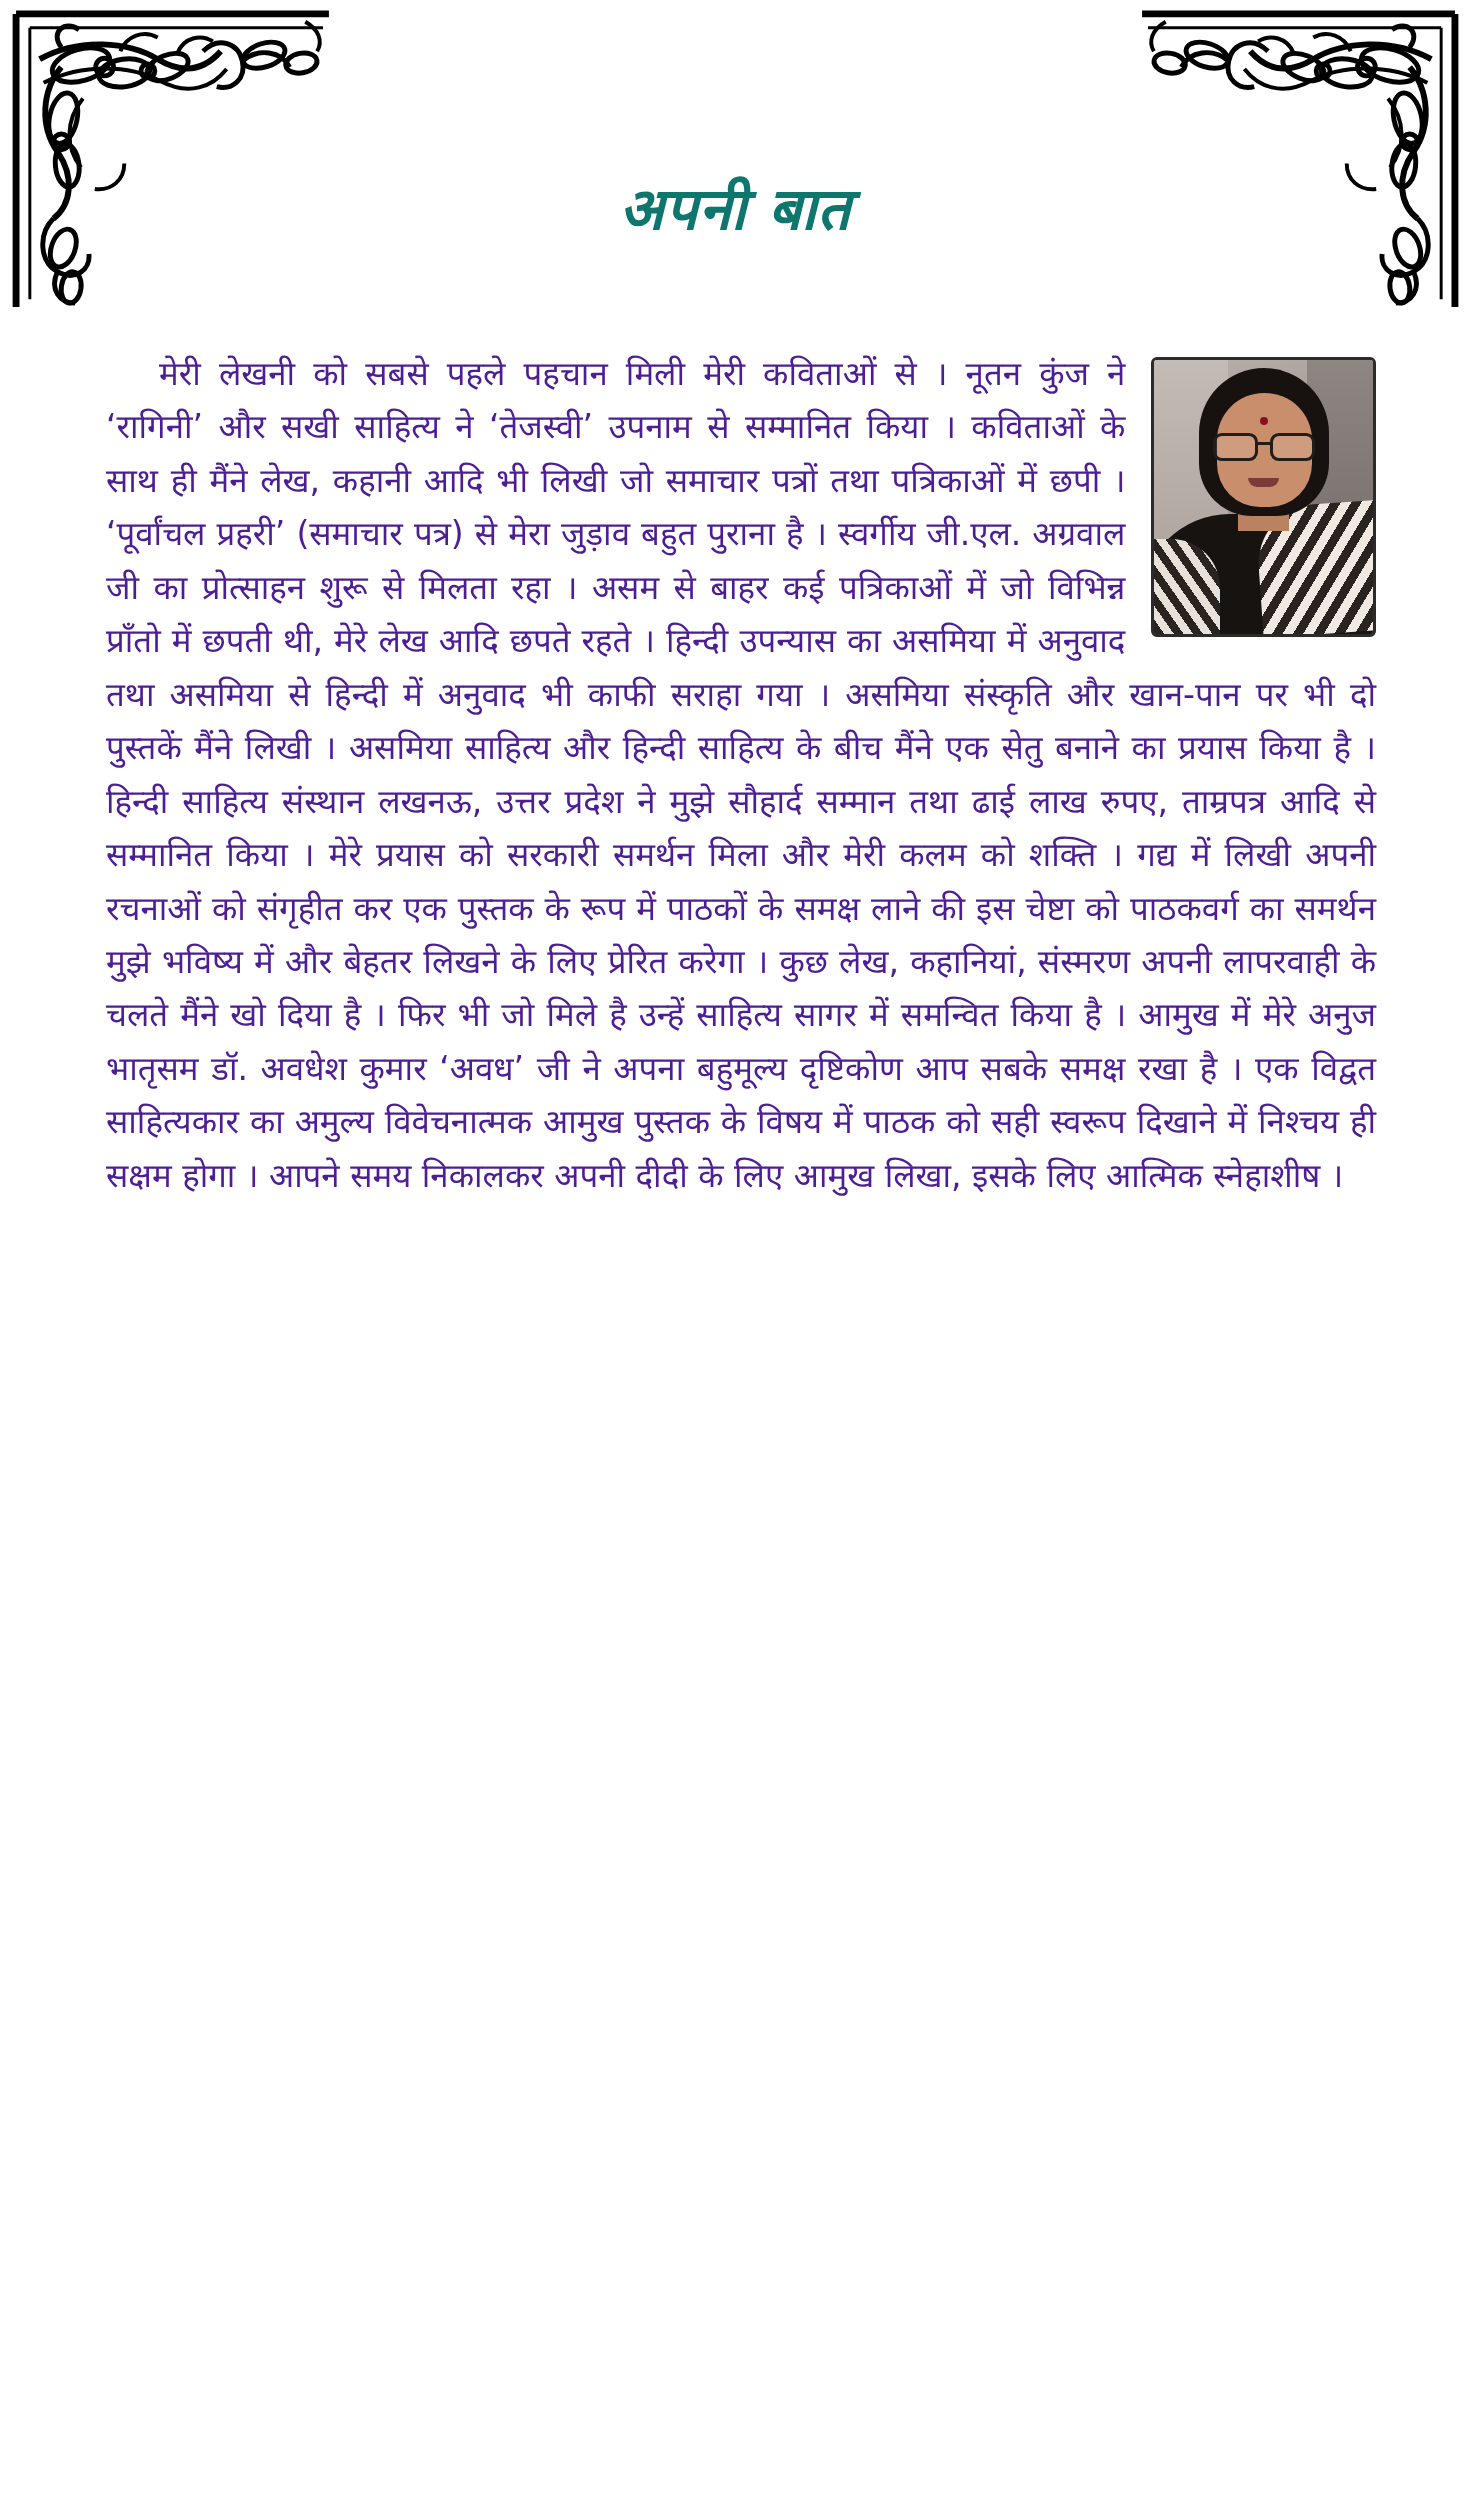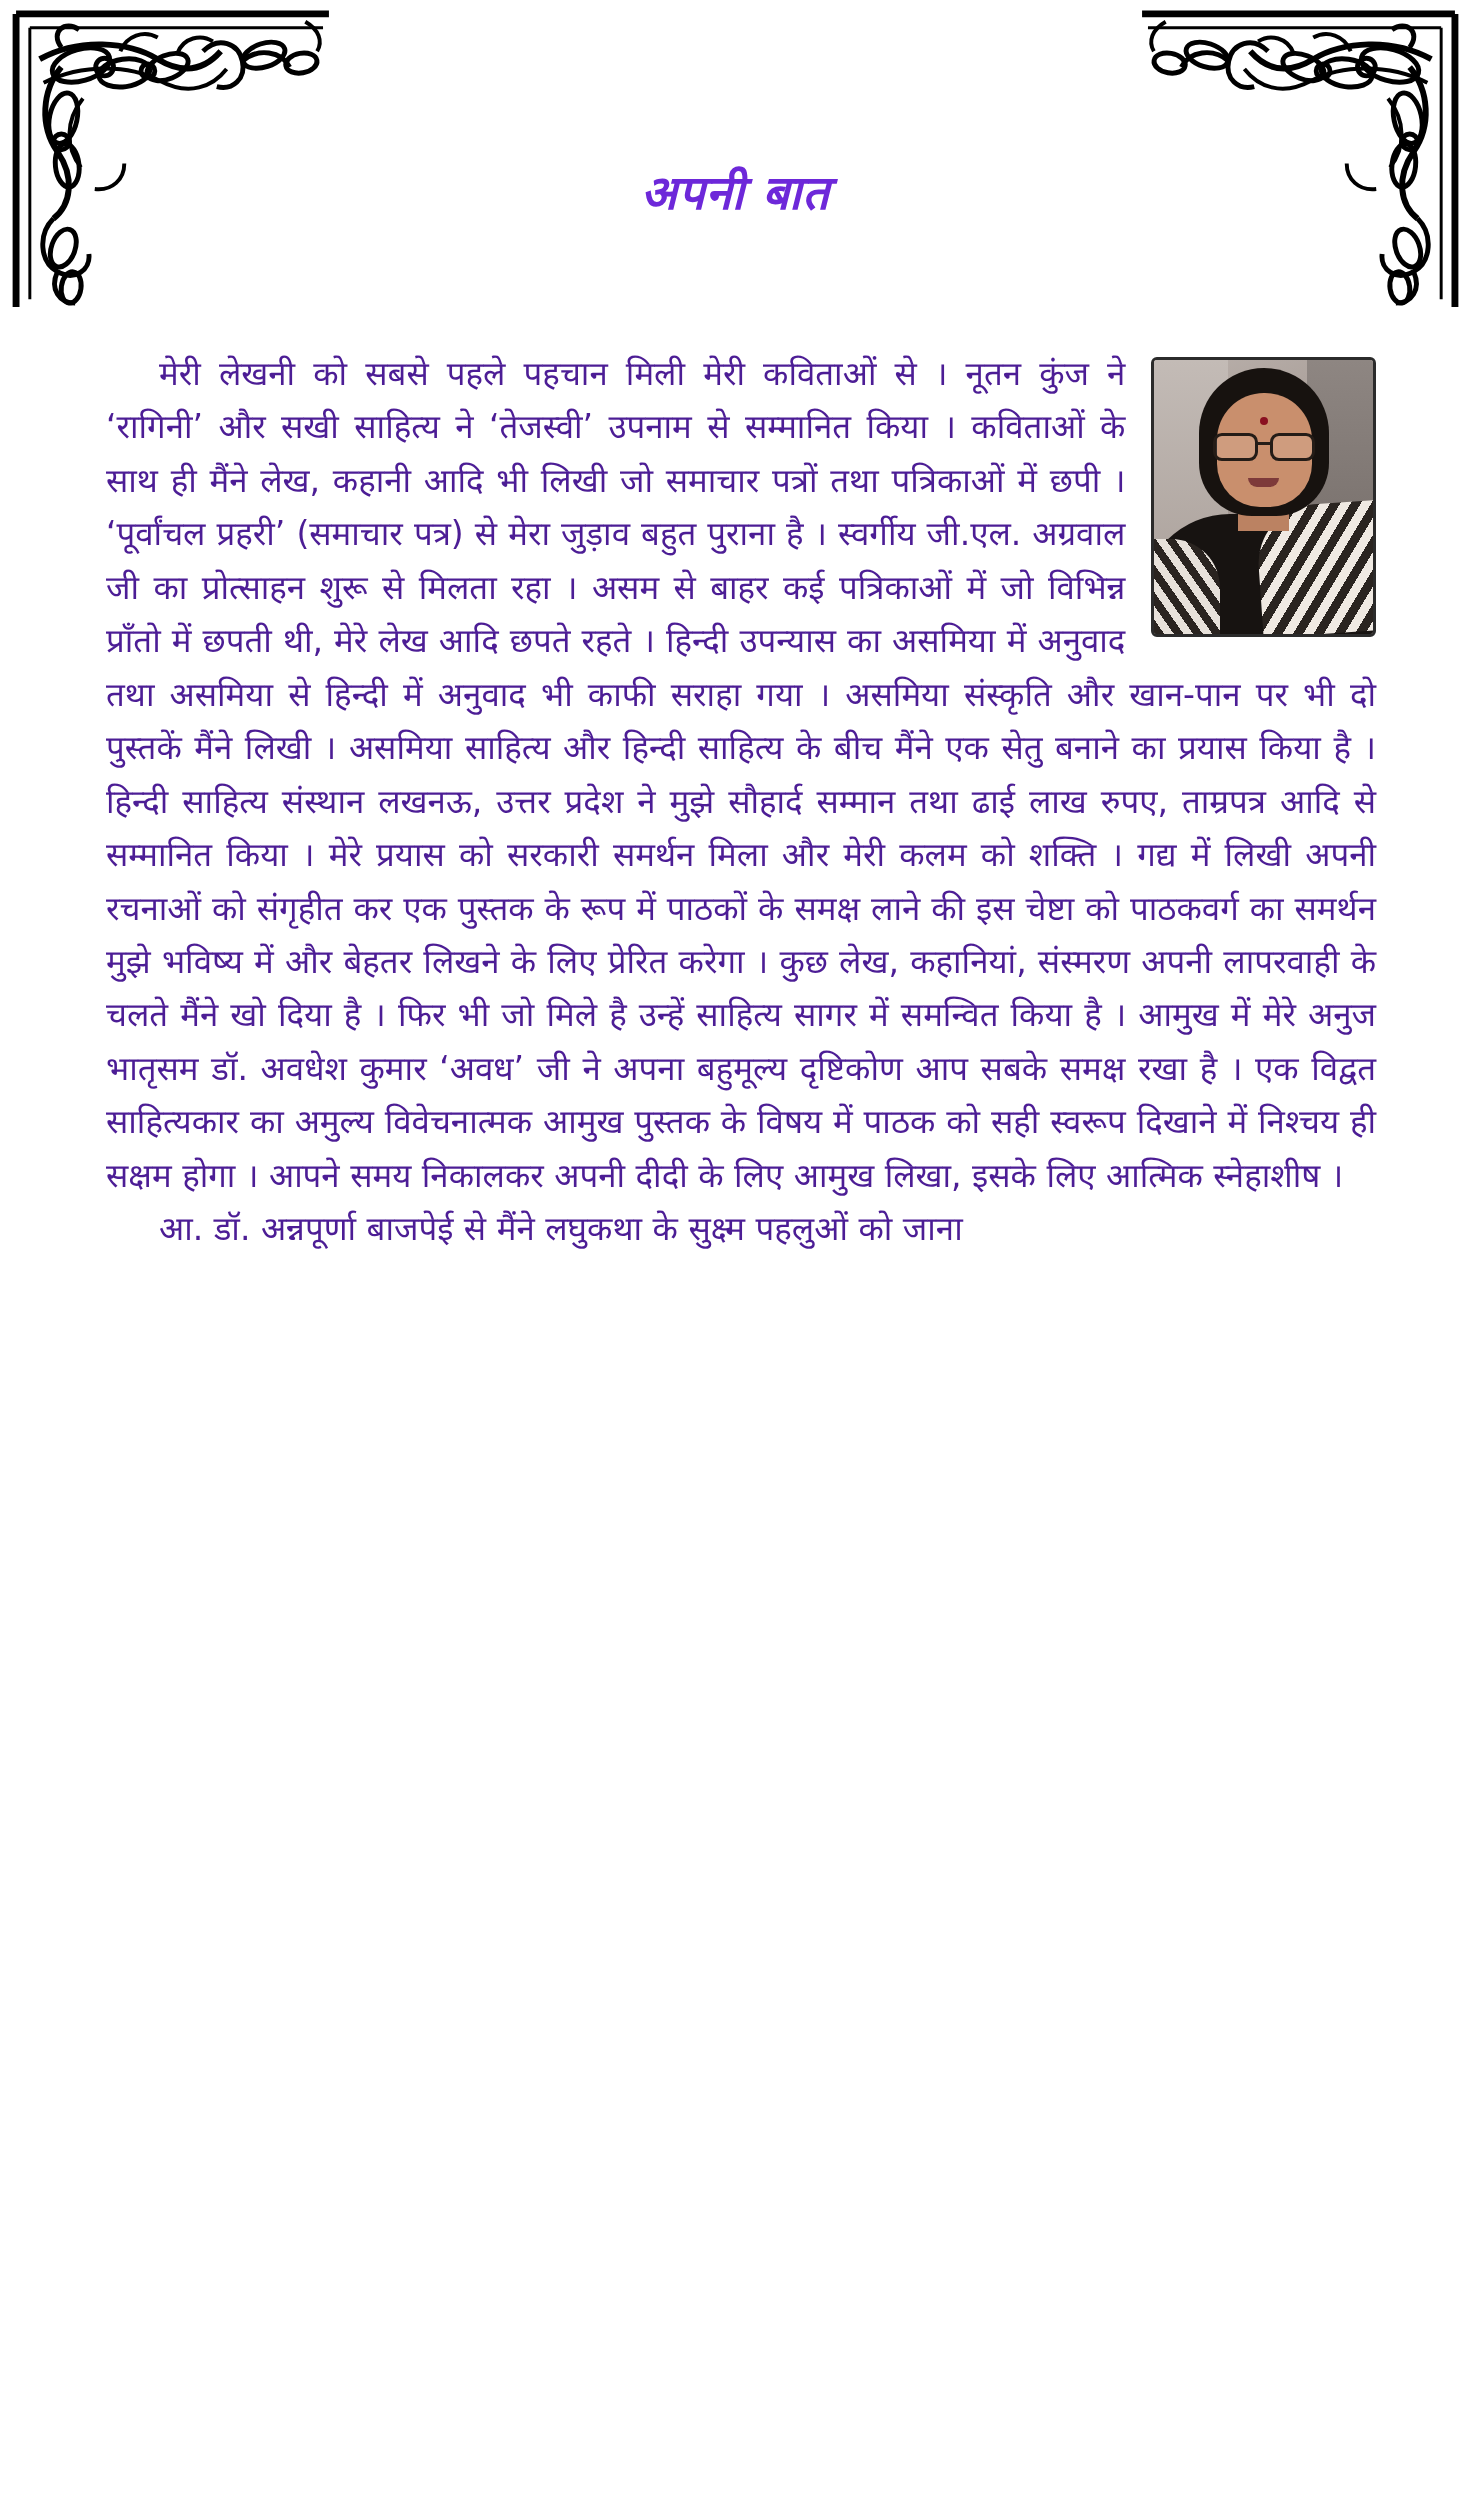--- a/index.html
+++ b/index.html
@@ -36,23 +36,23 @@
   
   .title {
     position: absolute;
     top: 128px;
     left: 0;
     width: 100%;
     text-align: center;
     font-family: "DejaVu Sans", sans-serif;
     font-weight: bold;
     font-style: italic;
-    font-size: 47px;
+    font-size: 58px;
     letter-spacing: 1px;
-    color: #6d28d9;
+    color: #0f766e;
   }
 
   
   .body-wrap {
     position: absolute;
     top: 347px;
     left: 106px;
     right: 95px;
   }
 
@@ -245,17 +245,16 @@
       <div class="bindi"></div>
       <div class="glasses">
         <span class="lens l"></span>
         <span class="bridge"></span>
         <span class="lens r"></span>
       </div>
       <div class="lips"></div>
     </div>
 
     <p class="para indent">मेरी लेखनी को सबसे पहले पहचान मिली मेरी कविताओं से । नूतन कुंज ने ‘रागिनी’ और सखी साहित्य ने ‘तेजस्वी’ उपनाम से सम्मानित किया । कविताओं के साथ ही मैंने लेख, कहानी आदि भी लिखी जो समाचार पत्रों तथा पत्रिकाओं में छपी । ‘पूर्वांचल प्रहरी’ (समाचार पत्र) से मेरा जुड़ाव बहुत पुराना है । स्वर्गीय जी.एल. अग्रवाल जी का प्रोत्साहन शुरू से मिलता रहा । असम से बाहर कई पत्रिकाओं में जो विभिन्न प्राँतो में छपती थी, मेरे लेख आदि छपते रहते । हिन्दी उपन्यास का असमिया में अनुवाद तथा असमिया से हिन्दी में अनुवाद भी काफी सराहा गया । असमिया संस्कृति और खान-पान पर भी दो पुस्तकें मैंने लिखी । असमिया साहित्य और हिन्दी साहित्य के बीच मैंने एक सेतु बनाने का प्रयास किया है । हिन्दी साहित्य संस्थान लखनऊ, उत्तर प्रदेश ने मुझे सौहार्द सम्मान तथा ढाई लाख रुपए, ताम्रपत्र आदि से सम्मानित किया । मेरे प्रयास को सरकारी समर्थन मिला और मेरी कलम को शक्ति । गद्य में लिखी अपनी रचनाओं को संगृहीत कर एक पुस्तक के रूप में पाठकों के समक्ष लाने की इस चेष्टा को पाठकवर्ग का समर्थन मुझे भविष्य में और बेहतर लिखने के लिए प्रेरित करेगा । कुछ लेख, कहानियां, संस्मरण अपनी लापरवाही के चलते मैंने खो दिया है । फिर भी जो मिले है उन्हें साहित्य सागर में समन्वित किया है । आमुख में मेरे अनुज भातृसम डॉ. अवधेश कुमार ‘अवध’ जी ने अपना बहुमूल्य दृष्टिकोण आप सबके समक्ष रखा है । एक विद्वत साहित्यकार का अमुल्य विवेचनात्मक आमुख पुस्तक के विषय में पाठक को सही स्वरूप दिखाने में निश्चय ही सक्षम होगा । आपने समय निकालकर अपनी दीदी के लिए आमुख लिखा, इसके लिए आत्मिक स्नेहाशीष ।</p>
-    <p class="para indent">आ. डॉ. अन्नपूर्णा बाजपेई से मैंने लघुकथा के सुक्ष्म पहलुओं को जाना</p>
   </div>
 
 </div>
 
 
 </body></html>

